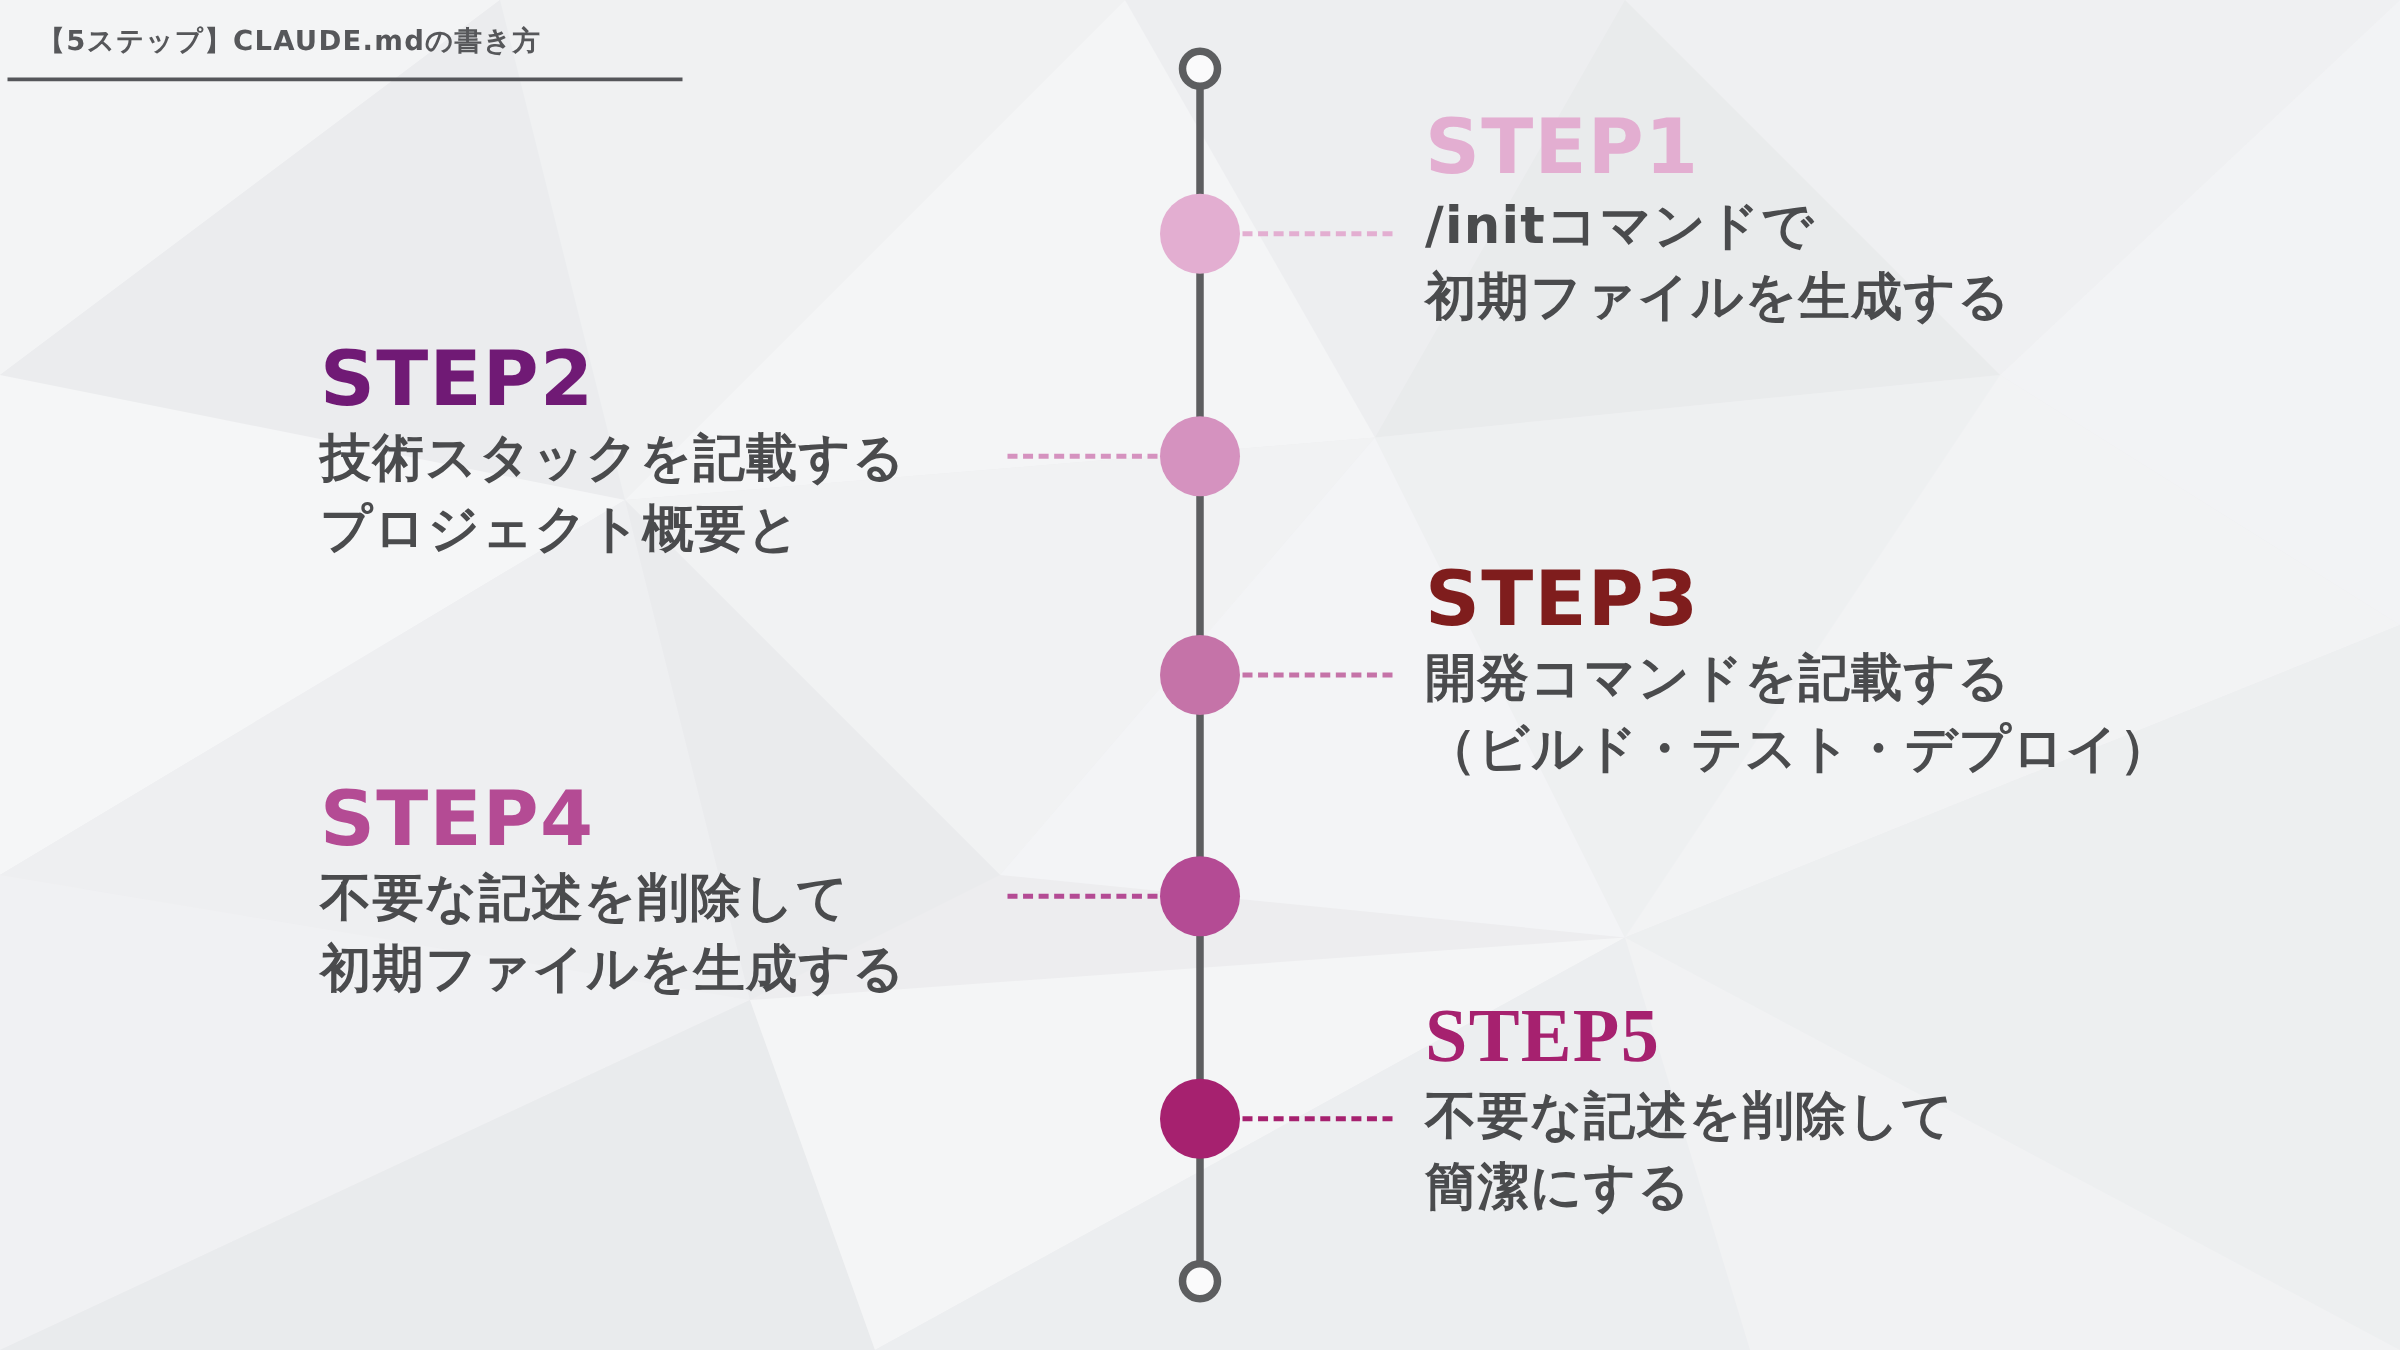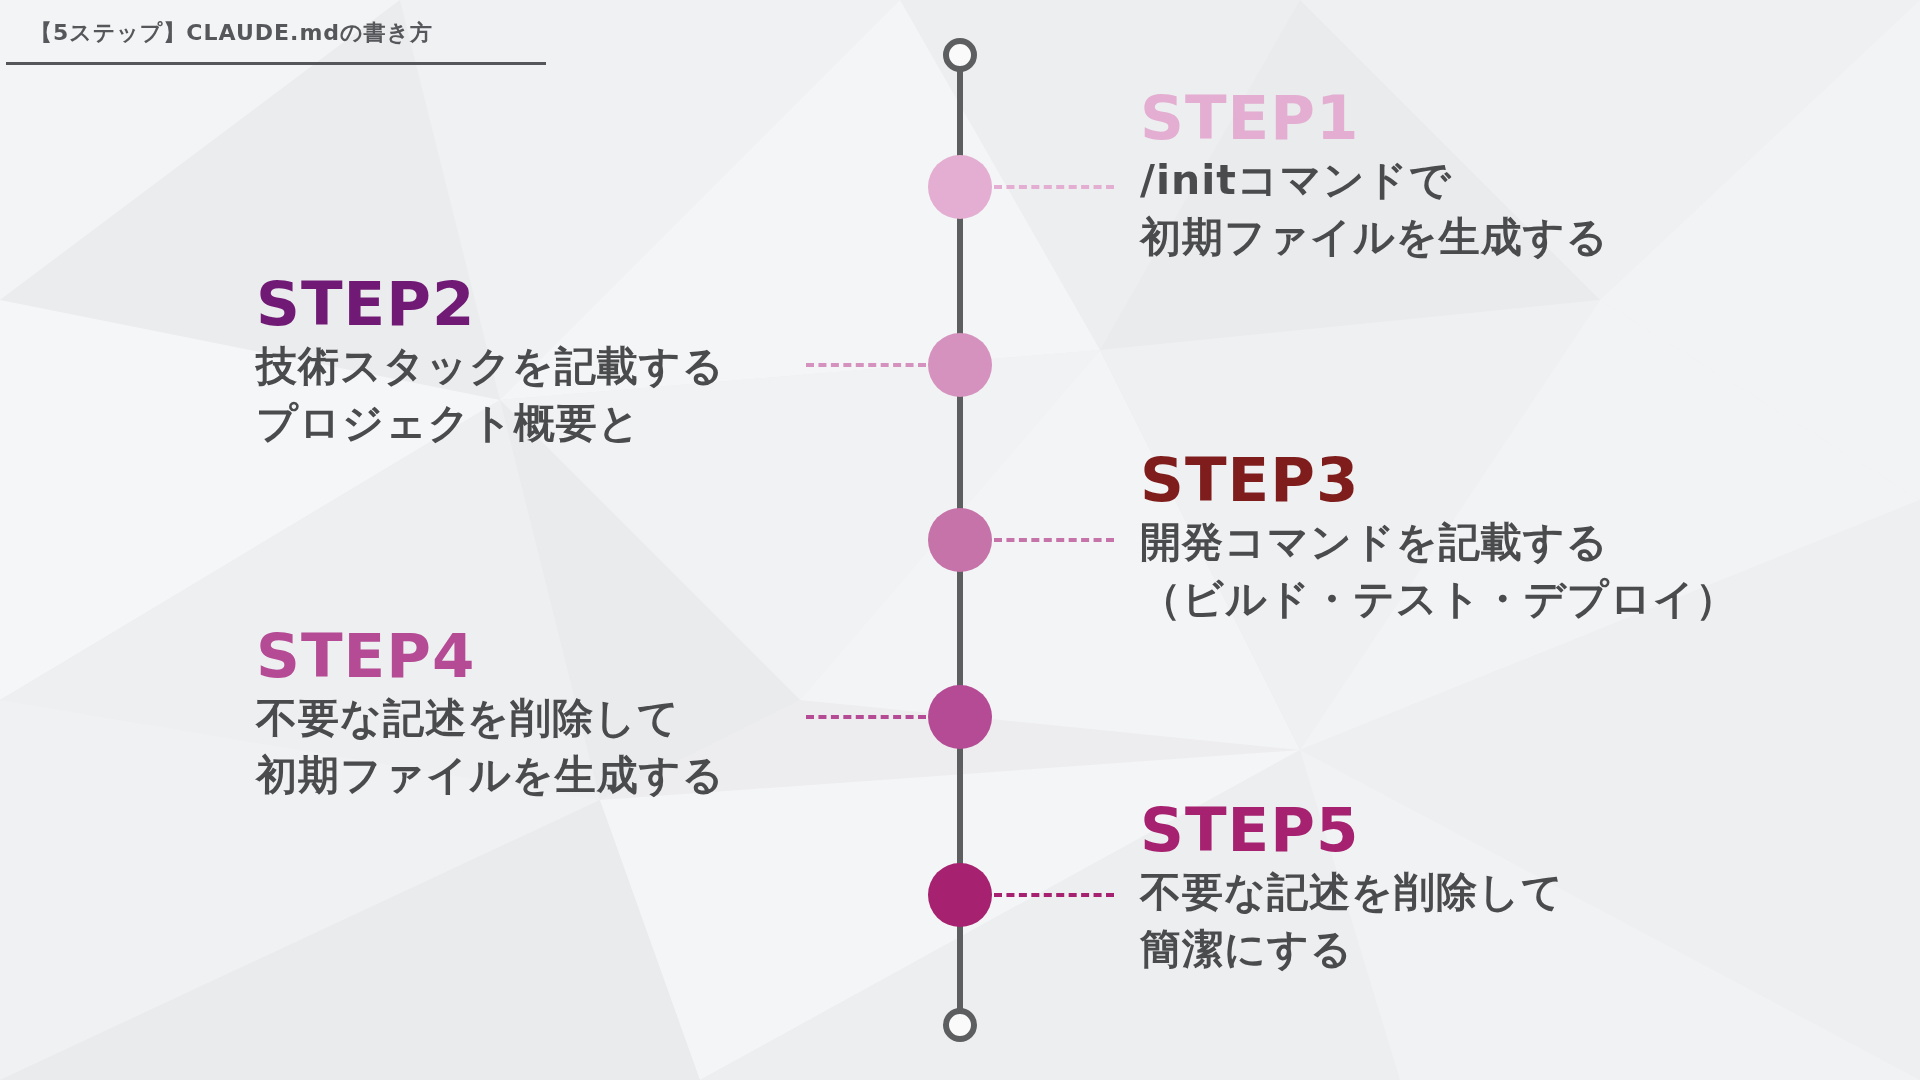--- a/index.html
+++ b/index.html
@@ -177,18 +177,18 @@
     <div class="step-line">（ビルド・テスト・デプロイ）</div>
   </div>
 
   <div class="step-block left s4">
     <div class="step-label" style="color: rgb(180, 75, 148);">STEP4</div>
     <div class="step-line">不要な記述を削除して</div>
     <div class="step-line">初期ファイルを生成する</div>
   </div>
 
   <div class="step-block right s5">
-    <div class="step-label" style="color: rgb(166, 33, 111);">STEP5</div>
+    <div class="step-label" style="color: rgb(166, 33, 111); font-family: Liberation Serif, serif;">STEP5</div>
     <div class="step-line">不要な記述を削除して</div>
     <div class="step-line">簡潔にする</div>
   </div>
 
 </div>
 
 </body></html>

